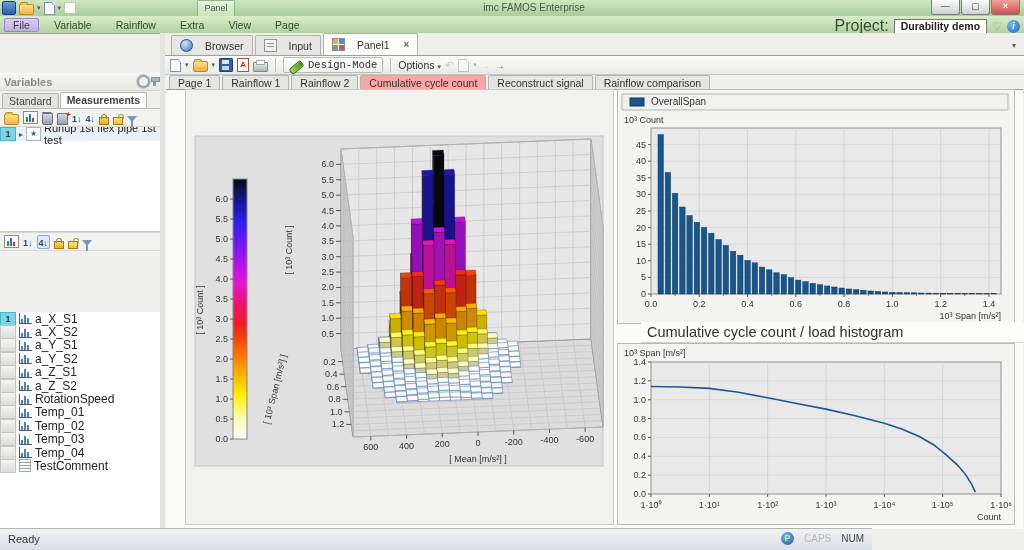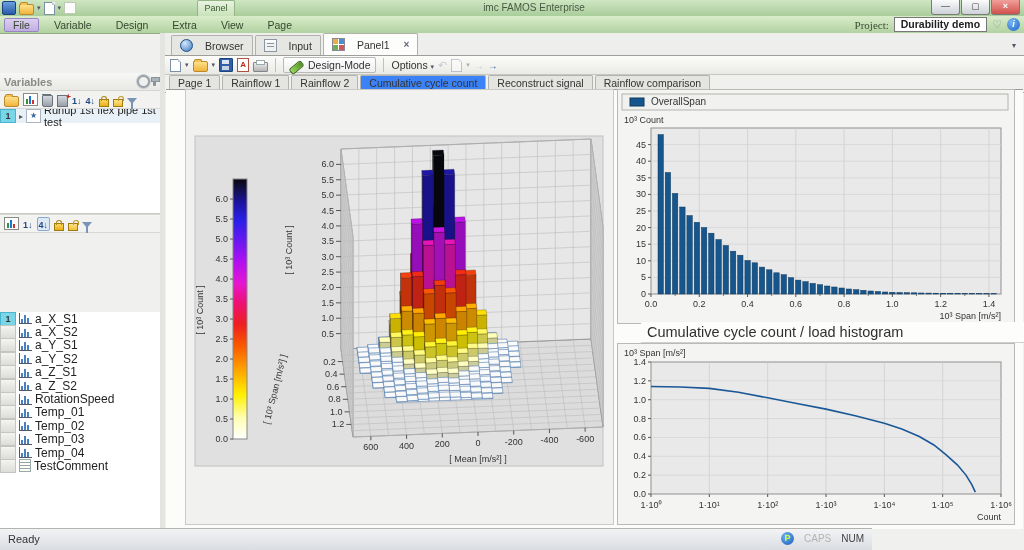--- a/index.html
+++ b/index.html
@@ -18,21 +18,21 @@
       border-radius:0 0 3px 3px;background:linear-gradient(#fbfbfb,#cdd2d8);
       text-align:center;line-height:12px;font-size:9px;color:#444;}
   .wb-close{background:linear-gradient(#f2a09a,#d0514c);color:#fff;font-weight:bold;}
   
   .menubar{position:absolute;left:0;top:16px;width:1024px;height:17px;
     background:linear-gradient(#d9ecca,#b2d2a1);border-bottom:1px solid #8fae81;}
   .menu-items{position:absolute;left:4px;top:0;display:flex;height:17px;align-items:center;}
   .menu-item{padding:1px 9px;margin-right:6px;color:#37472f;font-size:10.5px;border-radius:2px;}
   .menu-item.active{background:linear-gradient(#dccfef,#c0aee3);border:1px solid #9886c4;padding:0px 8px;}
   .menu-right{position:absolute;right:4px;top:1px;display:flex;align-items:center;gap:5px;}
-  .proj-label{color:#3c4a36;font-size:11px;font-family:Liberation Serif, serif;}
+  .proj-label{color:#3c4a36;font-size:16px;}
   .proj-box{background:#fff;border:1px solid #777;padding:0 6px;font-weight:bold;font-size:10.5px;height:13px;line-height:13px;}
   
   .sidebar{position:absolute;left:0;top:33px;width:160px;bottom:21px;background:#f0f0ee;border-right:1px solid #a8a8a8;margin-top:40px;}
   .v-header{height:17px;background:linear-gradient(#f7f7f5,#e8e8e4);border-bottom:1px solid #d4d4d0;
     display:flex;align-items:center;padding:0 4px;color:#8a8a86;font-weight:bold;}
   .v-header .sp{flex:1;}
   .v-tabs{height:17px;display:flex;align-items:flex-end;padding-left:2px;background:#f0f0ee;border-bottom:1px solid #b8b8b4;}
   .v-tab{padding:1px 6px;font-size:10.5px;background:#e2e2de;border:1px solid #b4b4b0;border-bottom:none;
     border-radius:2px 2px 0 0;margin-right:1px;color:#444;}
   .v-tab.active{background:#fff;font-weight:bold;height:13px;}
@@ -55,27 +55,27 @@
   .doctabs{height:22px;display:flex;align-items:flex-end;padding-left:6px;border-bottom:1px solid #9e9e9a;background:#eeeeec;}
   .doctab{display:flex;align-items:center;gap:12px;padding:2px 8px;background:#e6e6e2;border:1px solid #b0b0ac;
     border-bottom:none;border-radius:2px 2px 0 0;margin-right:2px;height:15px;font-size:10.5px;color:#333;}
   .doctab.active{background:#fdfdfb;height:17px;font-weight:normal;}
   .doctab .close{color:#667;font-weight:bold;font-size:10px;margin-left:2px;}
   .tabcaret{position:absolute;right:8px;top:8px;color:#556;font-size:8px;}
   .mtoolbar{height:18px;background:linear-gradient(#fcfcfa,#e9e9e5);border-bottom:1px solid #c6c6c2;
     display:flex;align-items:center;gap:4px;padding:0 5px;}
   .tsep{width:1px;height:14px;background:#c0c0bc;margin:0 3px;}
   .tbtn{display:flex;align-items:center;gap:4px;padding:1px 5px;border:1px solid #b9b9b5;border-radius:2px;
-    background:linear-gradient(#fff,#eee);font-size:10.5px;color:#333;}
+    background:linear-gradient(#fff,#eee);font-size:10.5px;color:#333;font-family:Liberation Mono, monospace;}
   .tlabel{font-size:10.5px;color:#333;}
   .dim{opacity:.45;}
   .pagetabs{height:17px;display:flex;padding-left:4px;background:#f0f0ee;border-bottom:1px solid #a8a8a4;}
   .pagetab{padding:1px 8px;background:#e4e4e0;border:1px solid #b2b2ae;border-bottom:none;border-radius:2px 2px 0 0;
     margin-right:2px;font-size:10.5px;color:#333;height:13px;}
-  .pagetab.active{background:#3b82f6;height:15px;}
+  .pagetab.active{background:#fca5a5;height:15px;}
   .canvas{position:absolute;left:1px;top:56px;right:1px;bottom:0;background:#fcfcfa;border-top:1px solid #9a9a96;}
   
   .w3d{position:absolute;left:19px;top:-1px;width:427px;height:434px;background:#f1f1ef;border:1px solid #c9c9c5;}
   .wtr{position:absolute;left:451px;top:-1px;width:396px;height:233px;background:#f4f4f2;border:1px solid #b9b9b5;}
   .wtitle{position:absolute;left:446px;top:232px;width:402px;height:21px;background:#fdfdfb;border-bottom:1px solid #d0d0cc;
     font-size:14.5px;color:#303030;padding-top:2px;padding-left:6px;box-sizing:border-box;margin-left:29px;}
   .wbr{position:absolute;left:451px;top:253px;width:396px;height:180px;background:#f4f4f2;border:1px solid #b9b9b5;}
   
   .statusbar{position:absolute;left:0;bottom:0;width:872px;height:21px;
     background:linear-gradient(#f2f3f5,#dadde2);border-top:1px solid #b2b2ae;}
@@ -162,40 +162,44 @@
       <div class="wb">—</div>
       <div class="wb">▢</div>
       <div class="wb wb-close">×</div>
     </div>
   </div>
 
   <div class="menubar">
     <div class="menu-items" id="menu-items">
         <div class="menu-item active">File</div>
         <div class="menu-item">Variable</div>
-        <div class="menu-item">Design</div>
+        <div class="menu-item">Rainflow</div>
         <div class="menu-item">Extra</div>
         <div class="menu-item">View</div>
         <div class="menu-item">Page</div>
       </div>
     <div class="menu-right">
       <span class="proj-label">Project:</span>
       <span class="proj-box">Durability demo</span>
       <span class="ic i-heart">♡</span>
       <span class="ic i-info">i</span>
     </div>
   </div>
 
   <div class="sidebar">
     <div class="v-header">
       <span>Variables</span>
       <span class="sp"></span>
       <span class="ic i-gear"></span>&nbsp;
       <span class="ic i-pin"></span>
     </div>
+    <div class="v-tabs" id="v-tabs">
+        <div class="v-tab">Standard</div>
+        <div class="v-tab active">Measurements</div>
+      </div>
     <div class="icon-row" id="v-toolbar1">
         <span class="ic i-folder"></span>
         <span class="ic i-chart"></span>
         <span class="ic i-trash"></span>
         <span class="ic i-trash2"></span>
         <span class="ic i-sort1"></span>
         <span class="ic i-sort4"></span>
         <span class="ic i-lock"></span>
         <span class="ic i-unlock"></span>
         <span class="ic i-filter"></span>

